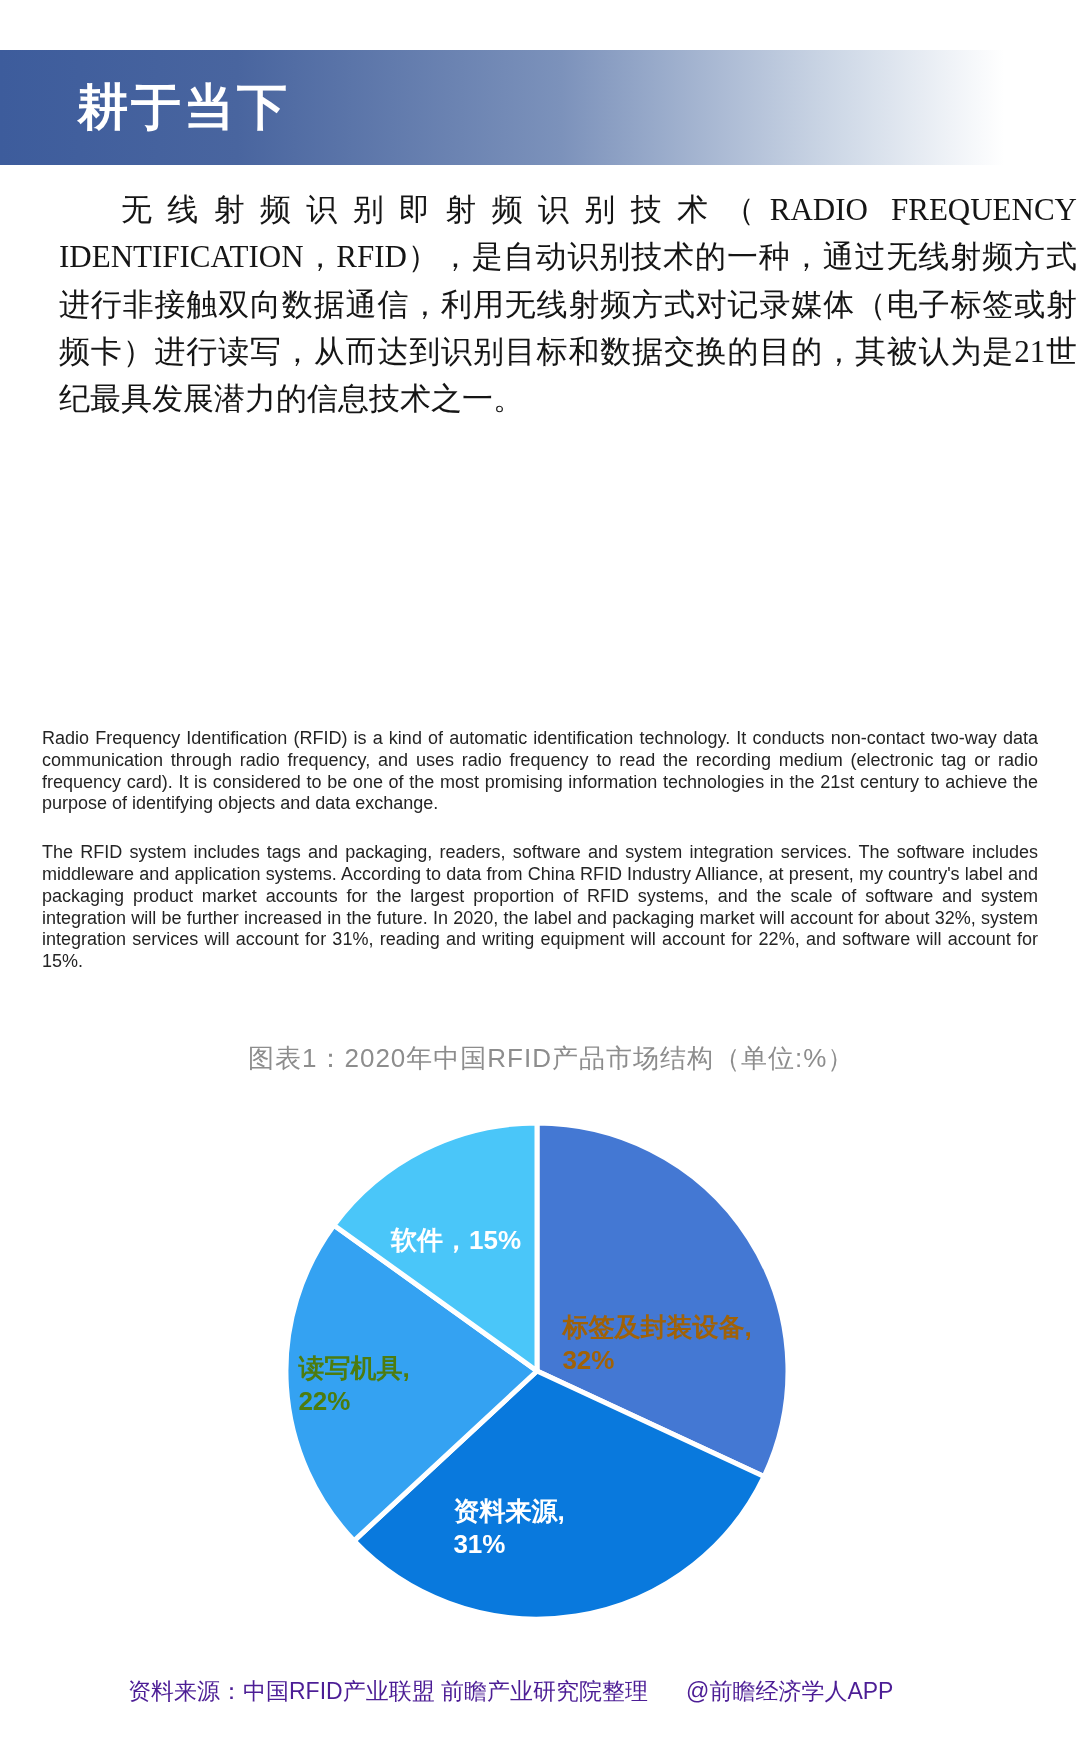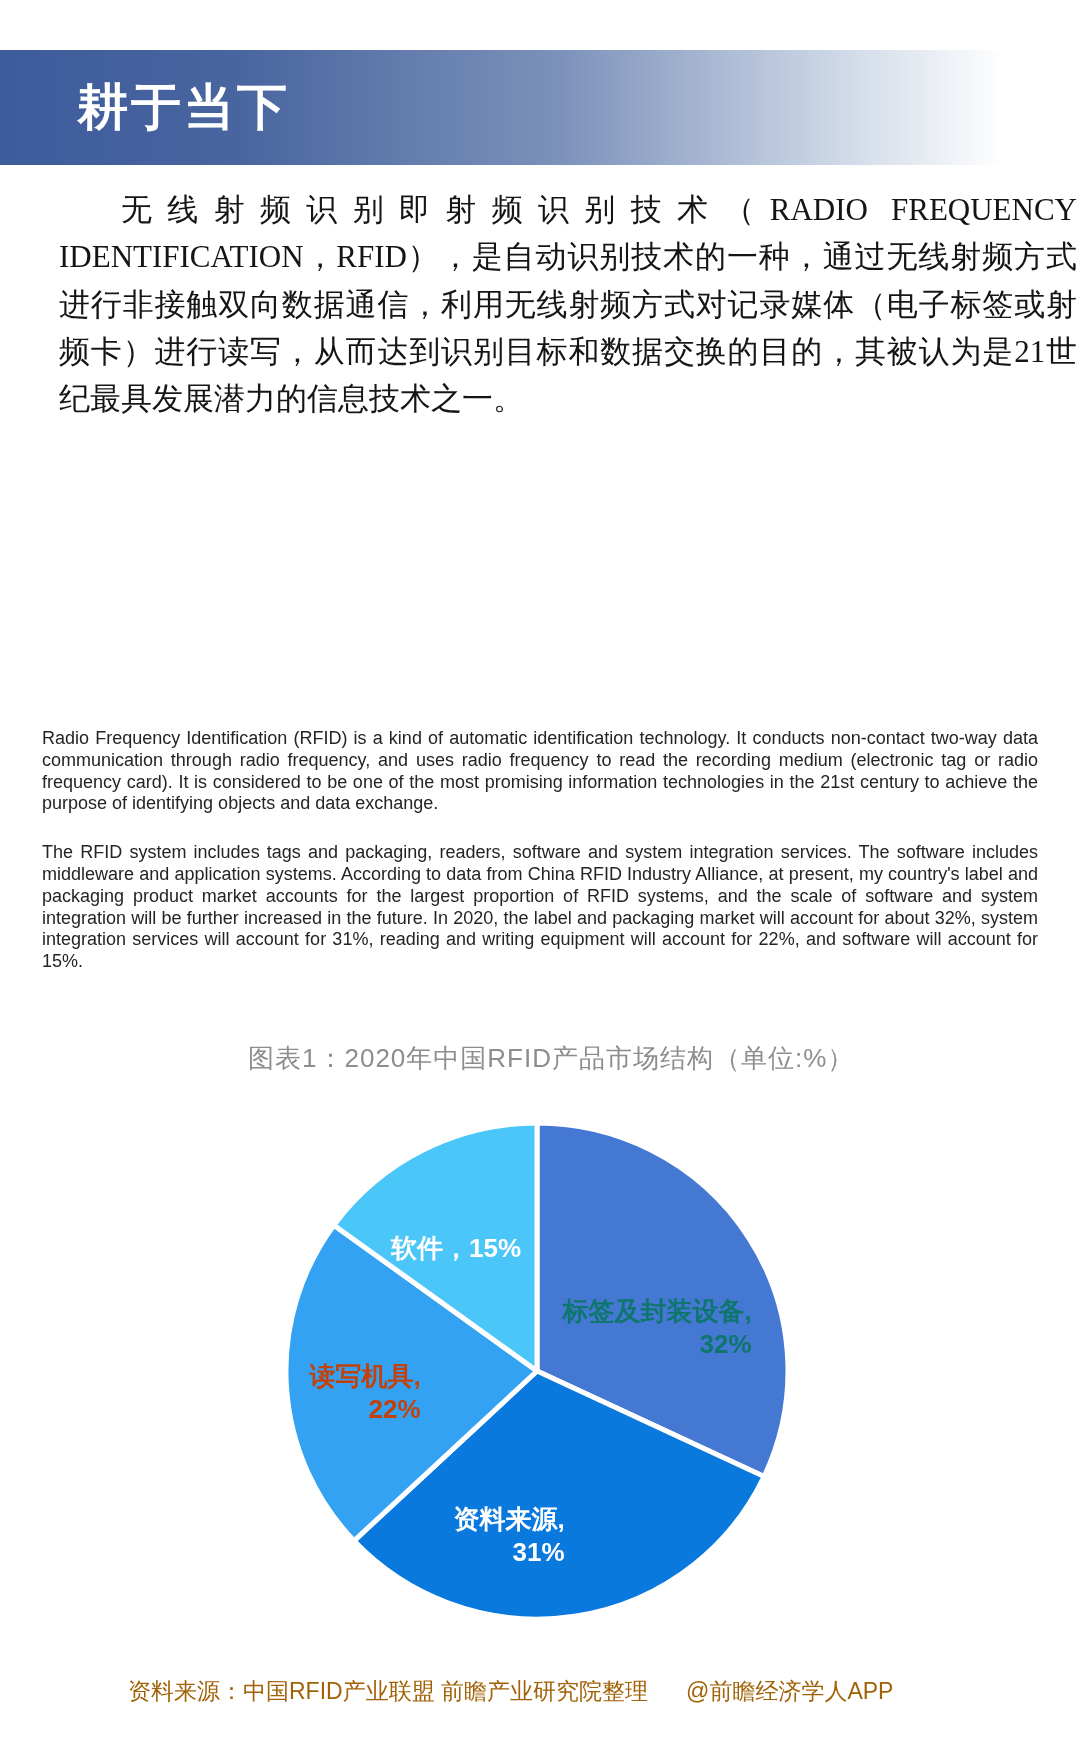--- a/index.html
+++ b/index.html
@@ -37,26 +37,26 @@
   
   .chart-title{
     position:absolute;left:248px;top:1041px;
     font-size:26px;font-weight:normal;color:#8d8d8d;letter-spacing:1px;
   }
   
   .chart{position:absolute;left:257px;top:1091px;width:560px;height:540px;}
   .chart svg{position:absolute;left:0;top:0;}
   .pie-label{
     position:absolute;transform:translate(-50%,-50%);
-    font-size:26px;font-weight:bold;line-height:33px;text-align:right;white-space:nowrap;margin-top:8px;
+    font-size:26px;font-weight:bold;line-height:33px;text-align:left;white-space:nowrap;
   }
   
   .footer{
     position:absolute;left:128px;top:1676px;
-    font-size:23px;color:#a16207;white-space:nowrap;
+    font-size:23px;color:#4c1d95;white-space:nowrap;
   }
   .footer .handle{margin-left:38px;}
 </style>
 </head>
 <body>
 
 <div class="banner">
   <span class="banner-title">耕于当下</span>
 </div>
 
@@ -71,29 +71,29 @@
 
 <div class="chart-title">图表1：2020年中国RFID产品市场结构（单位:%）</div>
 
 <div class="chart">
   <svg width="560" height="540" viewBox="0 0 560 540" xmlns="http://www.w3.org/2000/svg">
       <path d="M 280,280 L 280.0,32.0 A 251,248 0 0 1 507.1,385.6 Z" fill="#4478D3" stroke="#FFFFFF" stroke-width="5" stroke-linejoin="round"></path>
       <path d="M 280,280 L 507.1,385.6 A 251,248 0 0 1 97.0,449.8 Z" fill="#0979DD" stroke="#FFFFFF" stroke-width="5" stroke-linejoin="round"></path>
       <path d="M 280,280 L 97.0,449.8 A 251,248 0 0 1 76.9,134.2 Z" fill="#34A2F2" stroke="#FFFFFF" stroke-width="5" stroke-linejoin="round"></path>
       <path d="M 280,280 L 76.9,134.2 A 251,248 0 0 1 280.0,32.0 Z" fill="#4AC6F9" stroke="#FFFFFF" stroke-width="5" stroke-linejoin="round"></path>
     </svg>
-<div class="pie-label" style="left: 400px; top: 229px; color: #0f766e;">
+<div class="pie-label" style="left: 400px; top: 253px; color: #a16207;">
       <div>标签及封装设备,</div>
       <div>32%</div>
     </div>
     <div class="pie-label" style="left: 252px; top: 437px; color: rgb(255, 255, 255);">
       <div>资料来源,</div>
       <div>31%</div>
     </div>
-    <div class="pie-label" style="left: 108px; top: 294px; color: #c2410c;">
+    <div class="pie-label" style="left: 97px; top: 294px; color: #4d7c0f;">
       <div>读写机具,</div>
       <div>22%</div>
     </div>
     <div class="pie-label" style="left: 199px; top: 149px; color: rgb(255, 255, 255);">
       <div>软件，15%</div>
     </div>
   </div>
 
 <div class="footer">
   <span>资料来源：中国RFID产业联盟 前瞻产业研究院整理</span><span class="handle">@前瞻经济学人APP</span>

